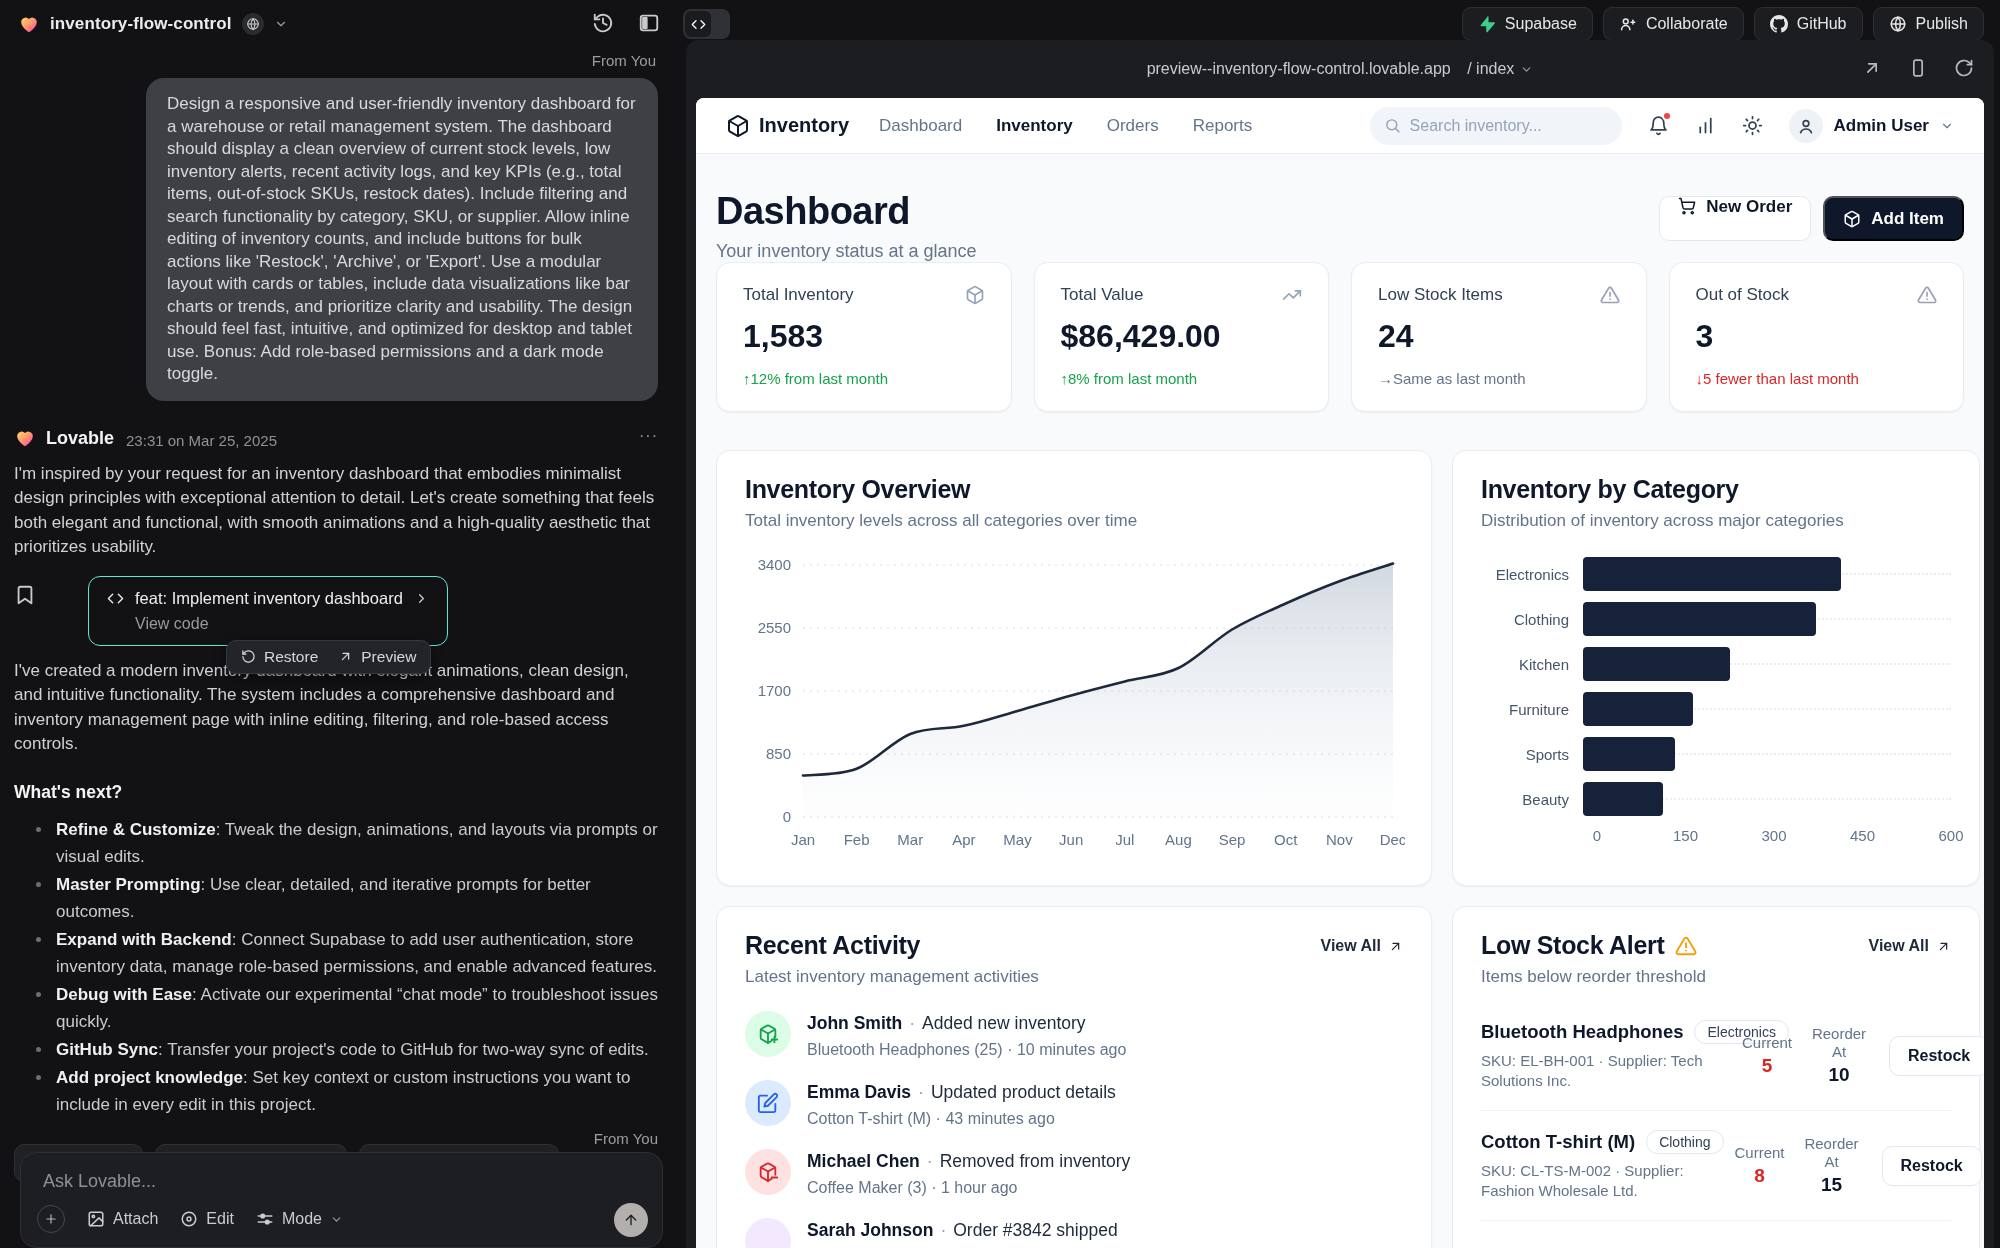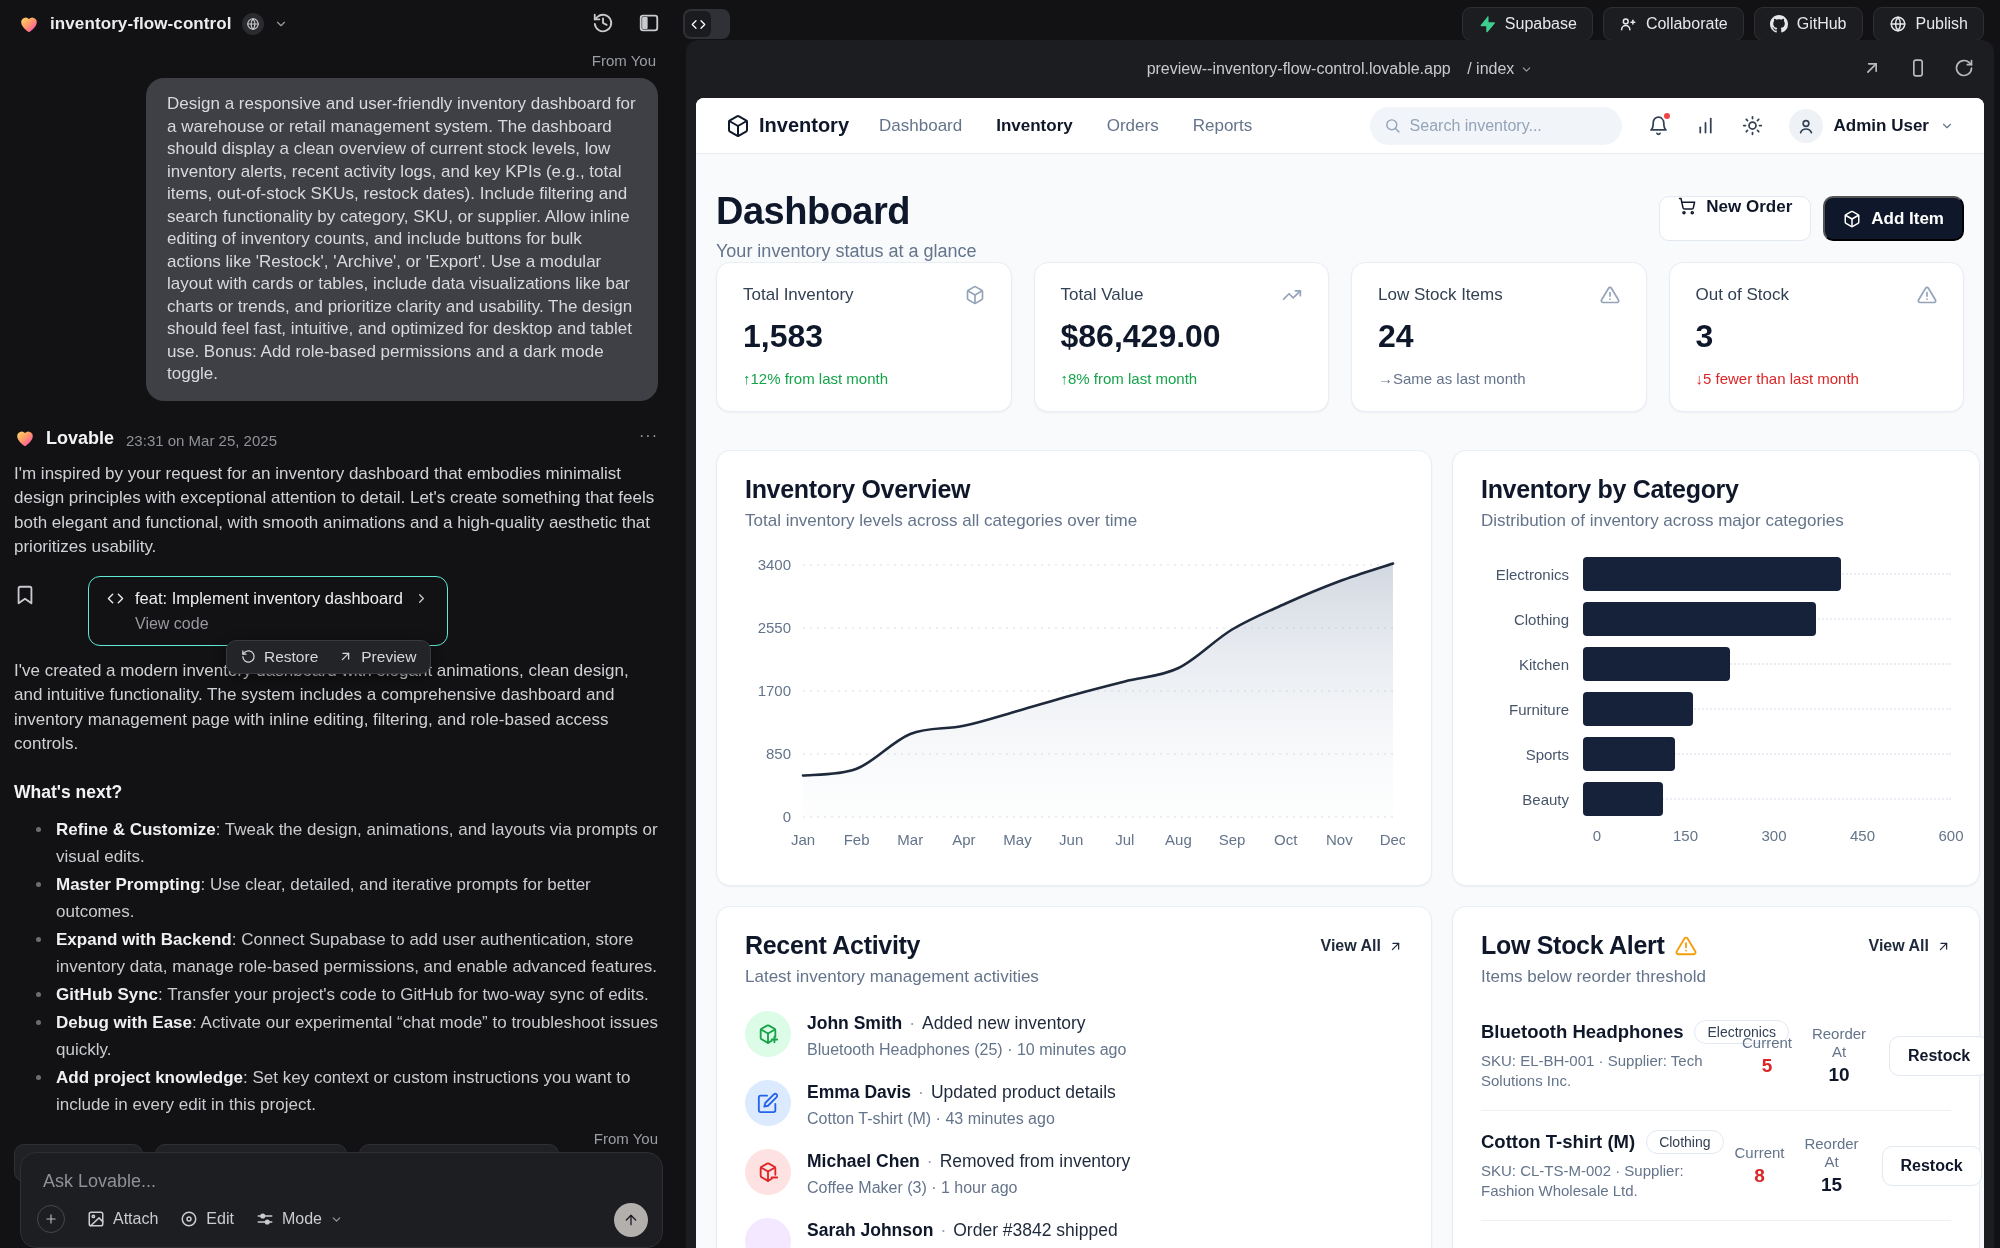--- a/index.html
+++ b/index.html
@@ -339,22 +339,22 @@
       </span>
     </div>
   </div>
 
   <div class="lov-p">I've created a modern inventory dashboard with elegant animations, clean design, and intuitive functionality. The system includes a comprehensive dashboard and inventory management page with inline editing, filtering, and role-based access controls.</div>
   <div class="whats-next">What's next?</div>
   <ul class="next-list" id="next-list">
       <li><b>Refine &amp; Customize</b><span>: Tweak the design, animations, and layouts via prompts or visual edits.</span></li>
       <li><b>Master Prompting</b><span>: Use clear, detailed, and iterative prompts for better outcomes.</span></li>
       <li><b>Expand with Backend</b><span>: Connect Supabase to add user authentication, store inventory data, manage role-based permissions, and enable advanced features.</span></li>
+      <li><b>Debug with Ease</b><span>: Activate our experimental “chat mode” to troubleshoot issues quickly.</span></li>
       <li><b>GitHub Sync</b><span>: Transfer your project's code to GitHub for two-way sync of edits.</span></li>
-      <li><b>Debug with Ease</b><span>: Activate our experimental “chat mode” to troubleshoot issues quickly.</span></li>
       <li><b>Add project knowledge</b><span>: Set key context or custom instructions you want to include in every edit in this project.</span></li>
     </ul>
 
   <div class="quick-actions" id="quick-actions">
       <button class="qa-btn">
         <span class="ic" style="width: 17px; height: 17px;">
           <svg viewBox="0 0 24 24" fill="none" stroke="currentColor" stroke-width="2" stroke-linecap="round" stroke-linejoin="round">
             <line x1="7" y1="17" x2="17" y2="7"></line>
             <polyline points="8 7 17 7 17 16"></polyline>
           </svg>

